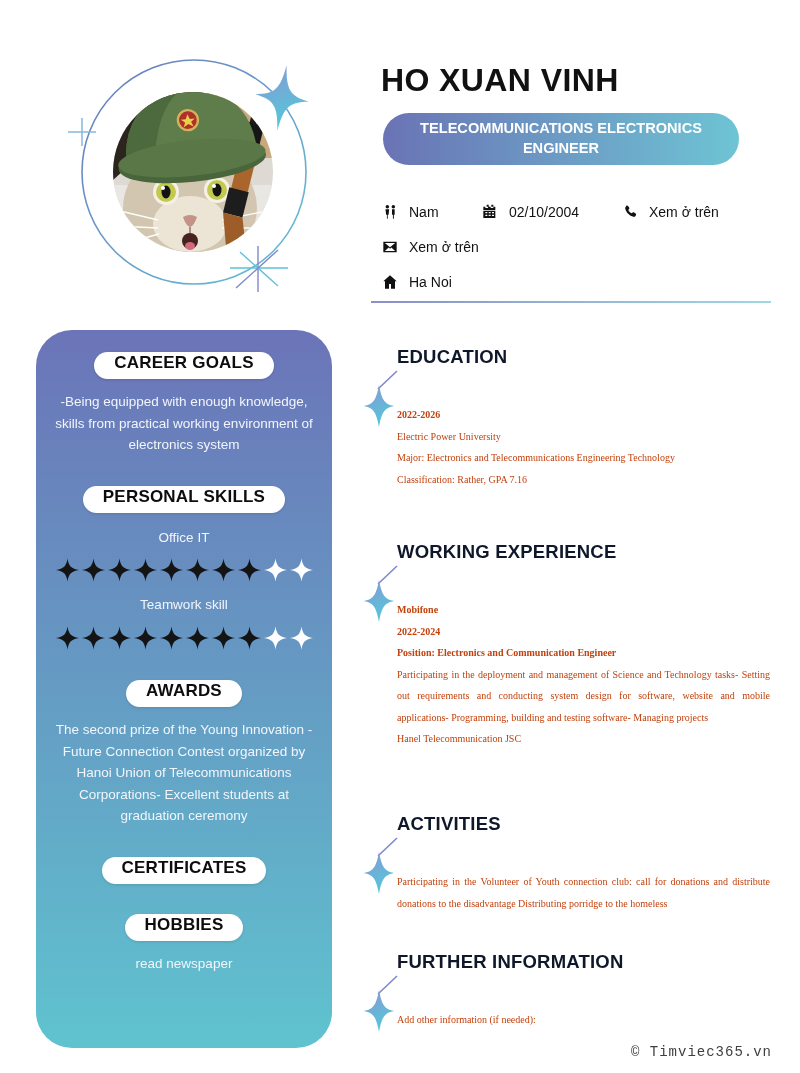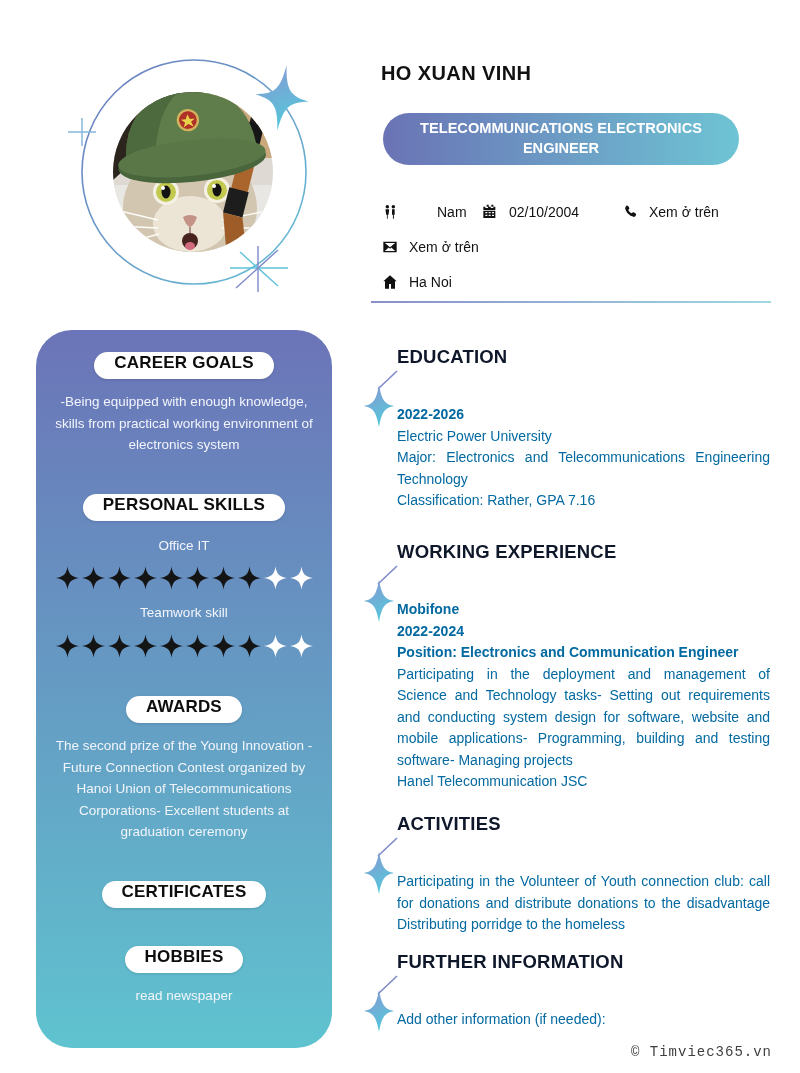--- a/index.html
+++ b/index.html
@@ -1,59 +1,59 @@
 <!DOCTYPE html>
 <html style="--sb-top: #6B74B8; --sb-bottom: #5FC3CF; --badge-l: #6A73B5; --badge-r: #6EC4D4;"><head>
 <meta charset="utf-8">
 <style>
   html,body{margin:0;padding:0;background:#fff;}
   .page{position:relative;width:800px;height:1073px;background:#fff;overflow:hidden;
         font-family:"Liberation Sans",sans-serif;color:#1b1b1b;}
 
   
-  .name{position:absolute;left:381px;top:62px;font-size:20px;font-weight:800;
+  .name{position:absolute;left:381px;top:62px;font-size:32px;font-weight:800;
         letter-spacing:.4px;color:#111;}
   .title-badge{position:absolute;left:383px;top:113px;width:356px;height:52px;
         border-radius:26px;display:flex;align-items:center;justify-content:center;
         text-align:center;color:#fff;font-size:14.6px;font-weight:700;line-height:1.35;
         padding:0 18px;box-sizing:border-box;
         background:linear-gradient(90deg,var(--badge-l,#6A73B5),var(--badge-r,#6EC4D4));}
 
   
   .contacts{position:absolute;left:381px;top:203px;width:392px;}
   .c-row{display:flex;align-items:center;height:18px;margin-bottom:17px;}
   .c-item{display:flex;align-items:center;}
   .c-item .ic{width:17px;height:17px;margin-right:11px;flex:0 0 auto;display:flex;align-items:center;justify-content:center;}
   .c-item .ic svg{width:16px;height:16px;fill:#111;}
   .c-label{font-size:14px;color:#121212;}
-  .w1{width:100px;gap:28px;} .w2{width:140px;}
+  .w1{width:100px;} .w2{width:140px;}
   .contact-sep{position:absolute;left:371px;top:301px;width:400px;height:2px;
         background:linear-gradient(90deg,#8a8fc8,#9fd8e2);}
 
   
   .sidebar{position:absolute;left:36px;top:330px;width:296px;height:718px;
         border-radius:36px;text-align:center;box-sizing:border-box;padding-top:22px;
         background:linear-gradient(180deg,var(--sb-top,#6B74B8),var(--sb-bottom,#5FC3CF));}
   .sb-pill-row{text-align:center;}
   .sb-pill{display:inline-block;background:#fff;color:#0d0d0d;font-weight:800;
         font-size:17px;letter-spacing:.2px;padding:1px 20px 6px;border-radius:19px;
         box-shadow:0 1px 3px rgba(0,0,0,.12);}
   .sb-text{font-size:13.5px;line-height:1.6;color:#f2f5fb;margin:12px 16px 0;}
-  .mt26{margin-top:38px;} .mt16{} .mt14{margin-top:14px;}
+  .mt26{margin-top:30px;} .mt16{} .mt14{margin-top:14px;}
   .stars{display:flex;justify-content:center;gap:3px;margin-top:10px;}
   .stars svg{width:23px;height:24px;}
 
   
   .sec{position:absolute;left:397px;width:373px;}
   #sec-education{top:345px;} #sec-experience{top:540px;}
   #sec-activities{top:812px;} #sec-further{top:950px;}
   .h-sec{font-size:18.5px;font-weight:700;letter-spacing:.2px;color:#0f172a;
         margin:0 0 35px;position:relative;line-height:24px;}
   .h-deco{position:absolute;left:-34px;top:20px;width:150px;height:64px;pointer-events:none;}
-  .body{font-size:14px;line-height:21.5px;color:#0369a1;}
+  .body{font-size:10px;line-height:21.5px;color:#c2410c;font-family:Liberation Serif, serif;}
   .body .b{font-weight:700;}
   .just{text-align:justify;margin:0;}
 
   
   .photo-comp{position:absolute;left:30px;top:20px;width:320px;height:300px;}
 
   
   .footer{position:absolute;right:28px;top:1044px;font-family:"Liberation Mono",monospace;
         font-size:14px;color:#3f3f3f;letter-spacing:1px;}
   .defs-svg{position:absolute;width:0;height:0;}

